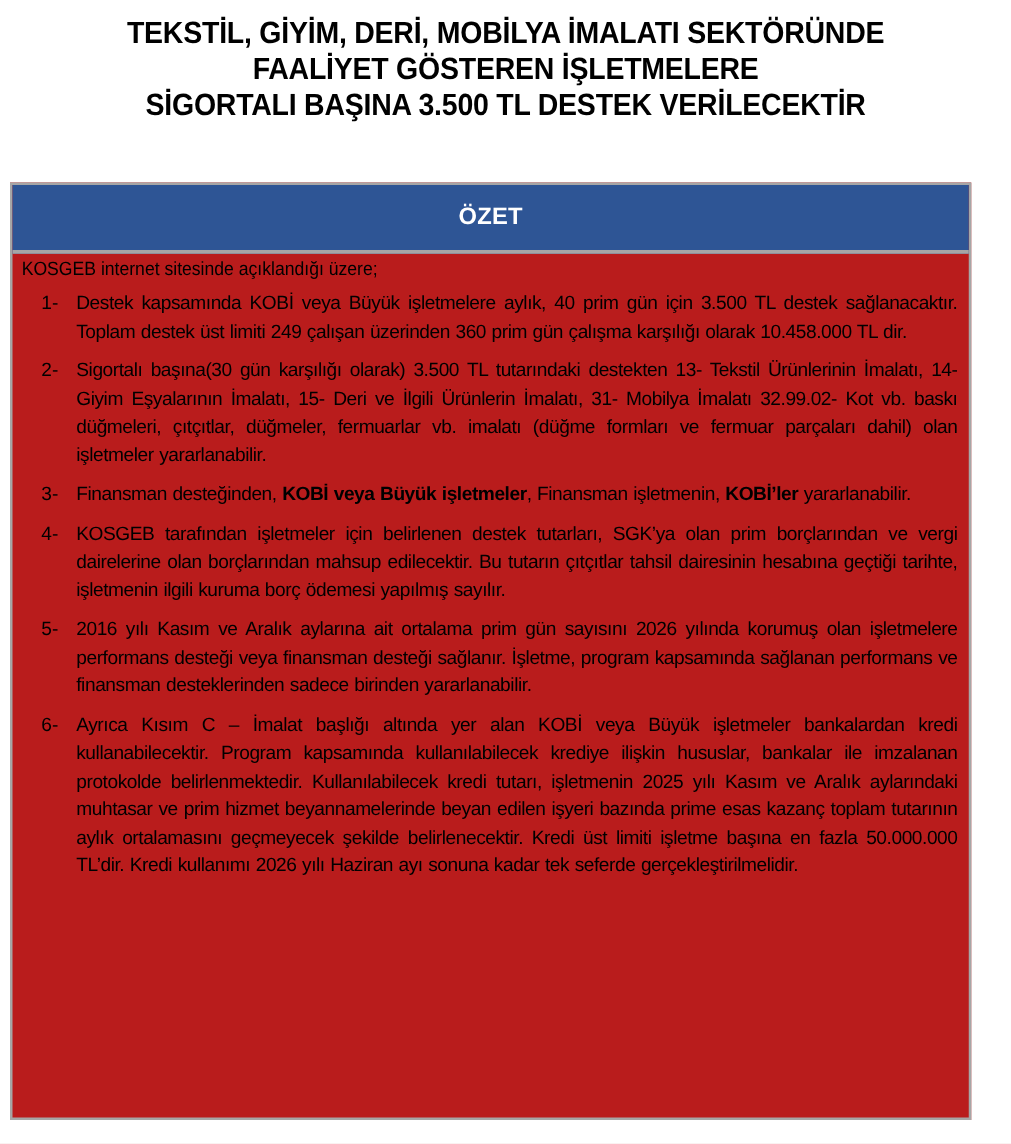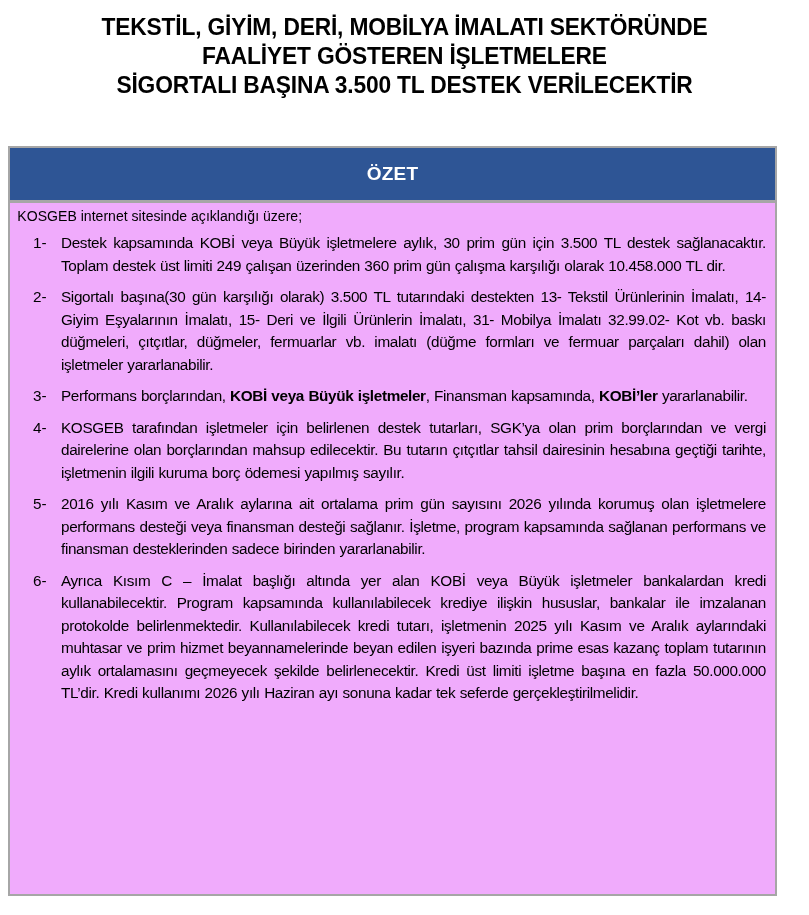--- a/index.html
+++ b/index.html
@@ -33,21 +33,21 @@
 
     .box {
       position: absolute;
       left: 8px;
       top: 146px;
       width: 769px;
       height: 750px;
       border: 2px solid #a6a6a6;
       border-top: 2px solid #a6a6a6;
       box-sizing: border-box;
-      background: #f0abfc;
+      background: #b91c1c;
     }
     .box-header {
       height: 52px;
       background: #2e5595;
       border-bottom: 3px solid #a6a6a6;
       display: flex;
       align-items: center;
       justify-content: center;
       color: #ffffff;
       font-weight: bold;
@@ -102,29 +102,29 @@
 
 <div class="box">
   <div class="box-header">
     <span>ÖZET</span>
   </div>
   <div class="intro">KOSGEB internet sitesinde  açıklandığı üzere;</div>
 
   <div class="items">
     <div class="item" style="margin-bottom:9px;">
       <span class="num">1-</span>
-      <span class="txt">Destek kapsamında KOBİ veya Büyük işletmelere aylık, 30 prim gün için 3.500 TL destek sağlanacaktır. Toplam destek üst limiti 249 çalışan üzerinden 360 prim gün çalışma karşılığı olarak 10.458.000 TL dir.</span>
+      <span class="txt">Destek kapsamında KOBİ veya Büyük işletmelere aylık, 40 prim gün için 3.500 TL destek sağlanacaktır. Toplam destek üst limiti 249 çalışan üzerinden 360 prim gün çalışma karşılığı olarak 10.458.000 TL dir.</span>
     </div>
     <div class="item" style="margin-bottom:9px;">
       <span class="num">2-</span>
       <span class="txt">Sigortalı başına(30 gün karşılığı olarak) 3.500 TL tutarındaki destekten 13- Tekstil Ürünlerinin İmalatı, 14- Giyim Eşyalarının İmalatı, 15- Deri ve İlgili Ürünlerin İmalatı, 31- Mobilya İmalatı 32.99.02- Kot vb. baskı düğmeleri, çıtçıtlar, düğmeler, fermuarlar vb. imalatı (düğme formları ve fermuar parçaları dahil) olan işletmeler yararlanabilir.</span>
     </div>
     <div class="item" style="margin-bottom:9px;">
       <span class="num">3-</span>
-      <span class="txt"><span>Performans borçlarından, </span><b>KOBİ veya Büyük işletmeler</b><span>, Finansman kapsamında, </span><b>KOBİ’ler</b><span> yararlanabilir.</span></span>
+      <span class="txt"><span>Finansman desteğinden, </span><b>KOBİ veya Büyük işletmeler</b><span>, Finansman işletmenin, </span><b>KOBİ’ler</b><span> yararlanabilir.</span></span>
     </div>
     <div class="item" style="margin-bottom:9px;">
       <span class="num">4-</span>
       <span class="txt"> KOSGEB tarafından işletmeler için belirlenen destek tutarları, SGK’ya olan prim borçlarından ve vergi dairelerine olan borçlarından mahsup edilecektir. Bu tutarın çıtçıtlar tahsil dairesinin hesabına geçtiği tarihte, işletmenin ilgili kuruma borç ödemesi yapılmış sayılır.</span>
     </div>
     <div class="item" style="margin-bottom:9px;">
       <span class="num">5-</span>
       <span class="txt">2016 yılı Kasım ve Aralık aylarına ait ortalama prim gün sayısını 2026 yılında korumuş olan işletmelere performans desteği veya finansman desteği sağlanır. İşletme, program kapsamında sağlanan performans ve finansman desteklerinden sadece birinden yararlanabilir.</span>
     </div>
     <div class="item">

